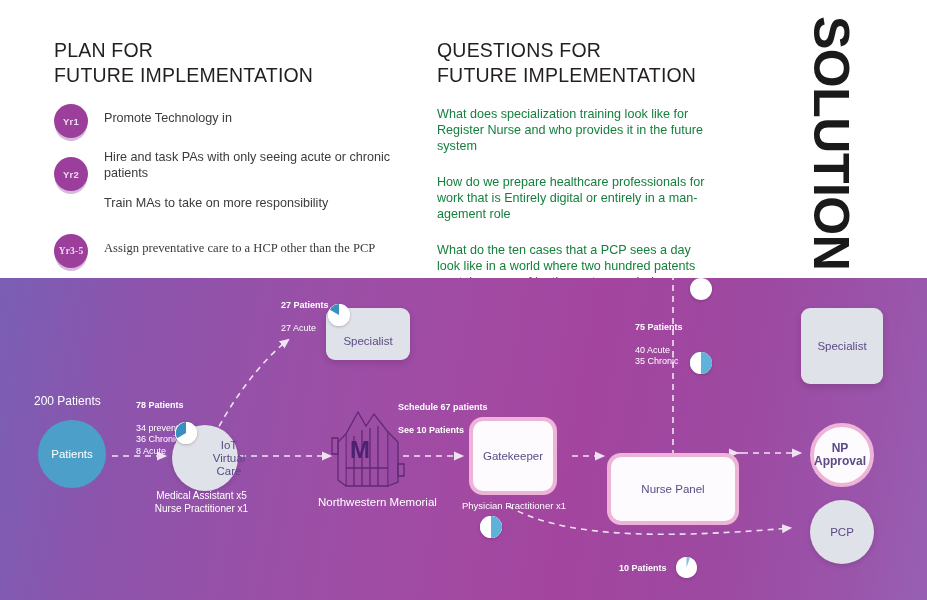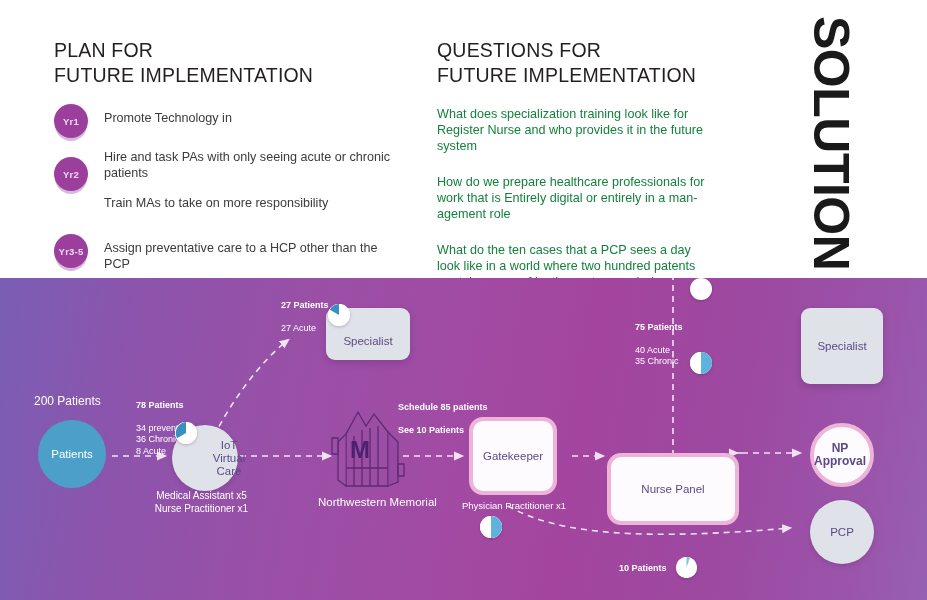--- a/index.html
+++ b/index.html
@@ -122,21 +122,21 @@
 
         <div class="plan-row" style="height:46px;">
           <div class="badge" style="top:8px;">Yr2</div>
           <div class="plan-text" style="padding-top:0px;">Hire and task PAs with only seeing acute or chronic patients</div>
         </div>
 
         <div class="plan-row" style="height:26px;">
           <div class="plan-text" style="padding-top:0px;">Train MAs to take on more responsibility</div>
         </div>
 
-        <div class="plan-row" style="height:46px;">
+        <div class="plan-row" style="height:46px;font-family:Liberation Serif, serif;">
           <div class="badge" style="top:-6px;">Yr3-5</div>
           <div class="plan-text" style="padding-top:0px;">Assign preventative care to a HCP other than the PCP</div>
         </div>
 
         <div class="plan-row" style="height:46px;">
           <div class="badge" style="top:7px;">Yr5+</div>
           <div class="plan-text" style="padding-top:3px;">Create roles that are entirely digital or managerial</div>
         </div>
 
       </div>
@@ -247,21 +247,21 @@
           <path d="M68,58 L74,58 L74,70 L68,70 z" fill="#a152ab" fill-opacity=".4"></path>
           <path d="M24,30 L24,80 M32,24 L32,80 M40,22 L40,80 M48,20 L48,80"></path>
           <path d="M16,62 L58,62"></path>
         </g>
         <text x="20" y="52" font-family="Liberation Sans, sans-serif" font-size="24" font-weight="700" fill="#4b2170">M</text>
       </svg>
     </div>
     <div class="lbl-nw" style="left:318px; top:218px;">Northwestern Memorial</div>
 
     <div class="lbl" style="left:398px; top:112px;">
-      <div class="hd">Schedule 85 patients</div>
+      <div class="hd">Schedule 67 patients</div>
       <div class="hd">See 10 Patients</div>
     </div>
 
     <div class="node" style="left:469px; top:139px;">
       <div class="box-pink" style="width:88px; height:78px;">
         <span>Gatekeeper</span>
       </div>
     </div>
     <div class="lbl-sub" style="left:452px; top:222px; width:124px; font-size:9.5px;">Physician Practitioner x1</div>
     <div class="pie" style="left:480px; top:238px; width:22px; height:22px;">

